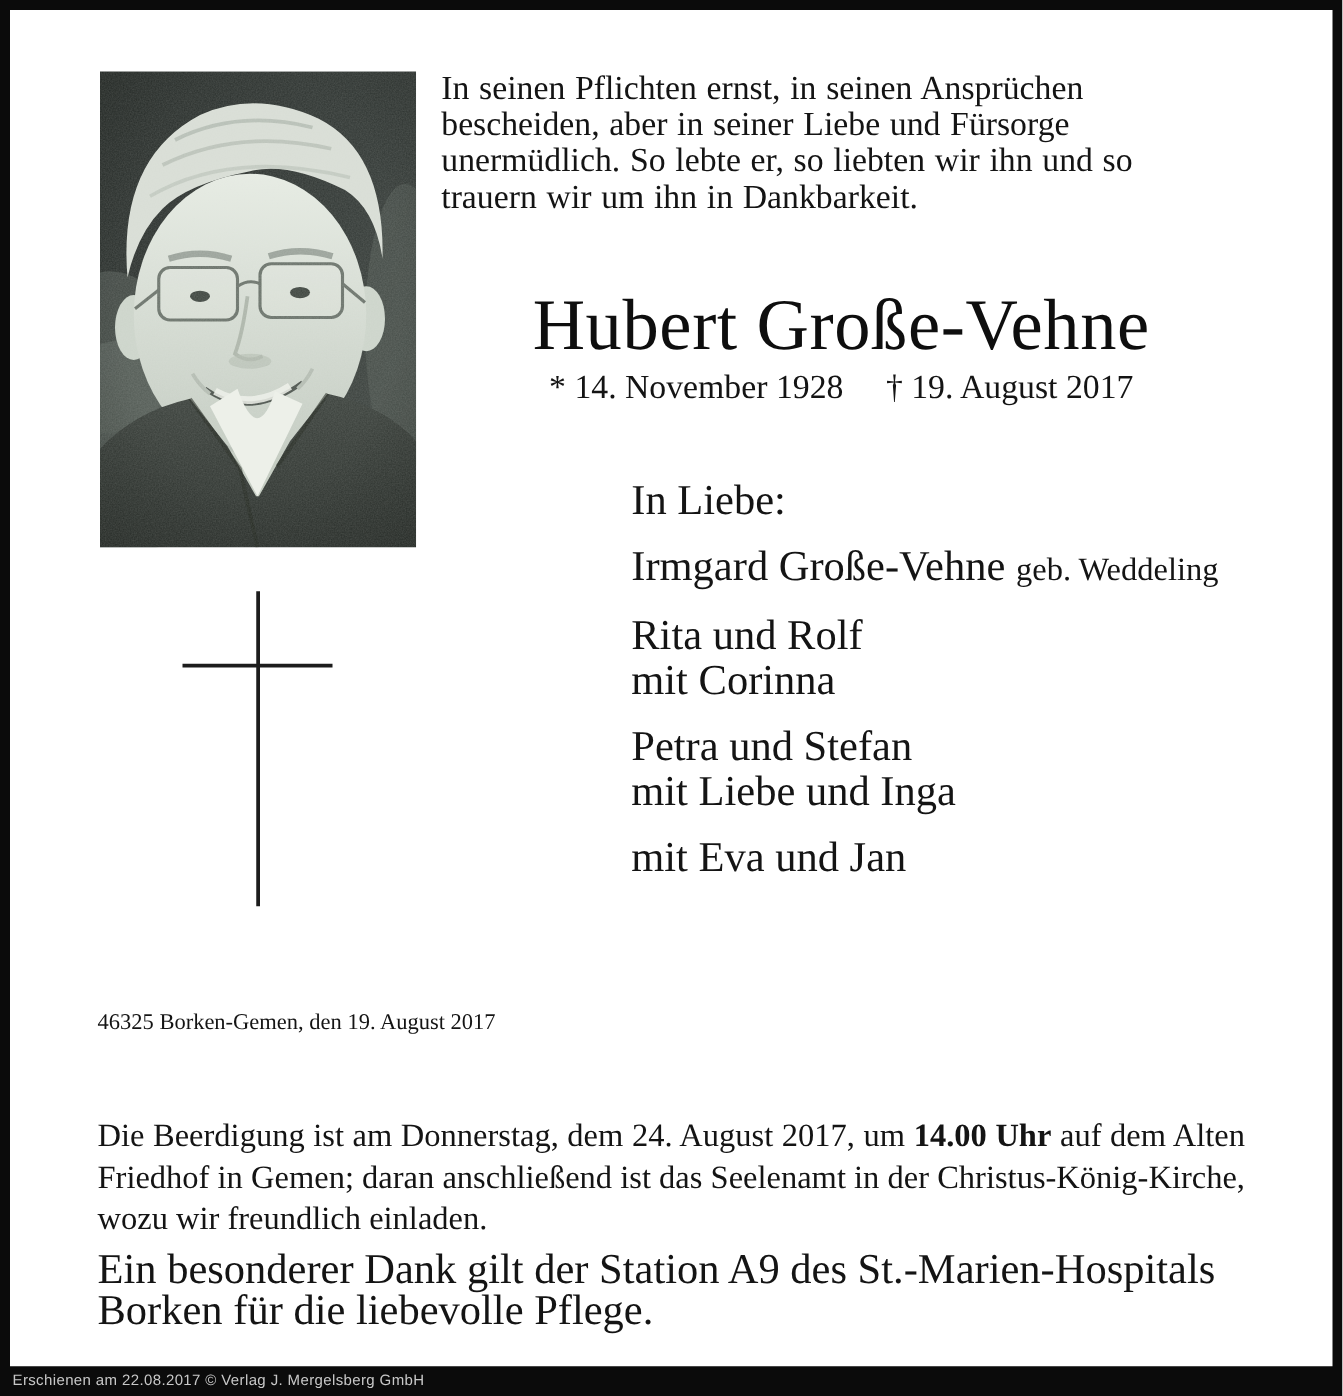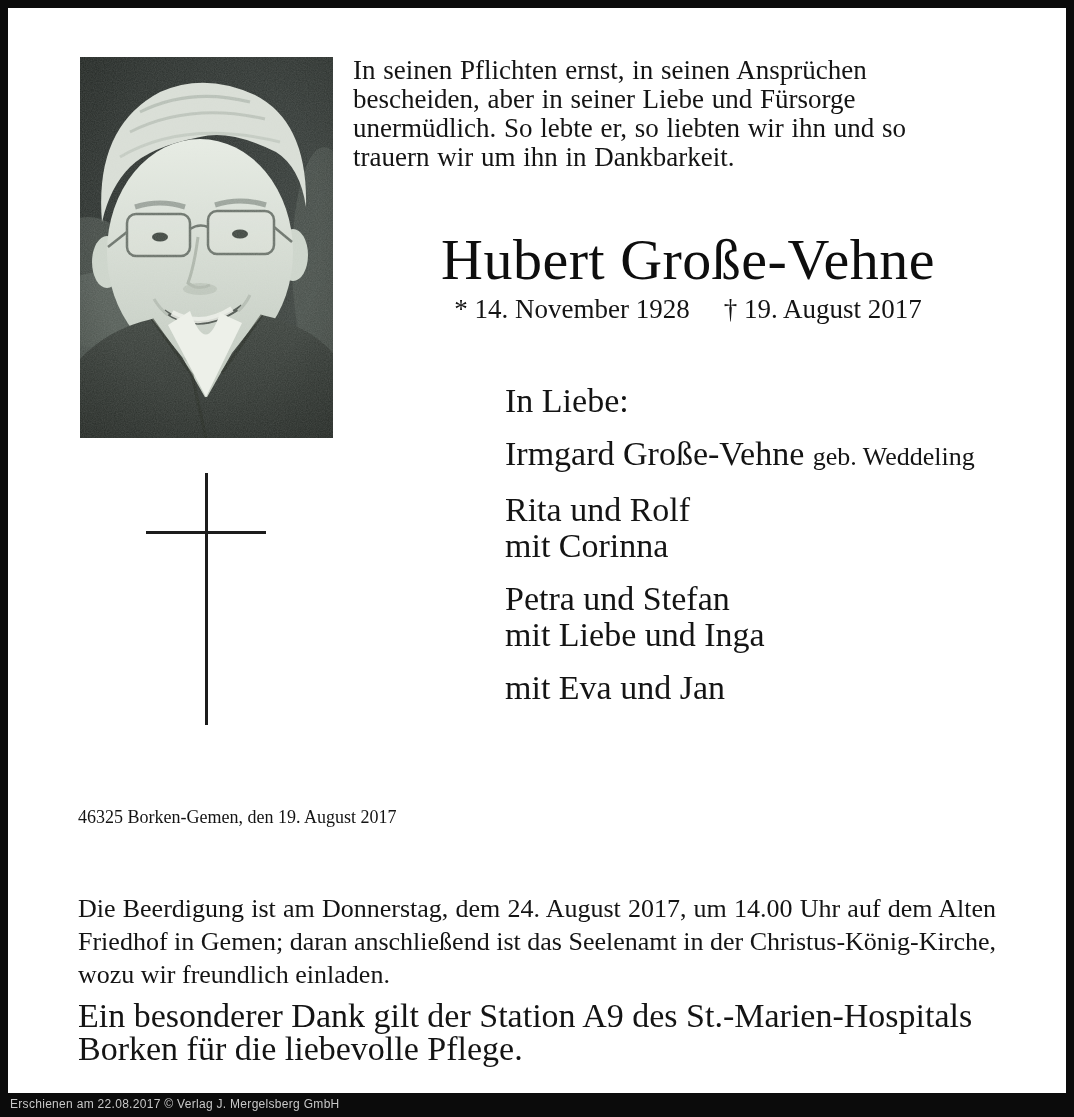--- a/index.html
+++ b/index.html
@@ -23,21 +23,21 @@
     overflow:hidden;
   }
   .photo svg{display:block;width:100%;height:100%;}
   
   .epitaph{
     position:absolute;left:345px;top:48px;width:585px;
     font-size:27px;line-height:29px;word-spacing:1px;
   }
   
   .name-block{
-    position:absolute;left:351px;top:222px;width:658px;
+    position:absolute;left:336px;top:222px;width:658px;
     text-align:center;
   }
   .name-block h1{
     margin:0;font-size:58px;line-height:60px;font-weight:400;
     letter-spacing:0.5px;color:#0e0e0e;
   }
   .dates{margin-top:4px;font-size:27px;line-height:30px;}
   .dates .death{margin-left:34px;}
   
   .cross-v{position:absolute;left:197px;top:465px;width:3px;height:252px;background:#1c1c1c;}
@@ -49,21 +49,21 @@
   
   .dateline{position:absolute;left:70px;top:794px;font-size:18px;line-height:30px;}
   .funeral{
     position:absolute;left:70px;top:884px;width:918px;margin:0;
     font-size:26px;line-height:33px;text-align:justify;
   }
   .thanks{
     position:absolute;left:70px;top:991px;width:918px;margin:0;
     font-size:34px;line-height:33px;text-align:left;
   }
-  .funeral b{font-weight:400;}
+  .funeral b{font-weight:700;}
   
   .footer{
     position:absolute;left:10px;top:1097px;
     font-family:"Liberation Sans","DejaVu Sans",sans-serif;
     font-size:12px;line-height:14px;color:#c8c8c8;letter-spacing:0.3px;
   }
 </style>
 </head>
 <body>
 

